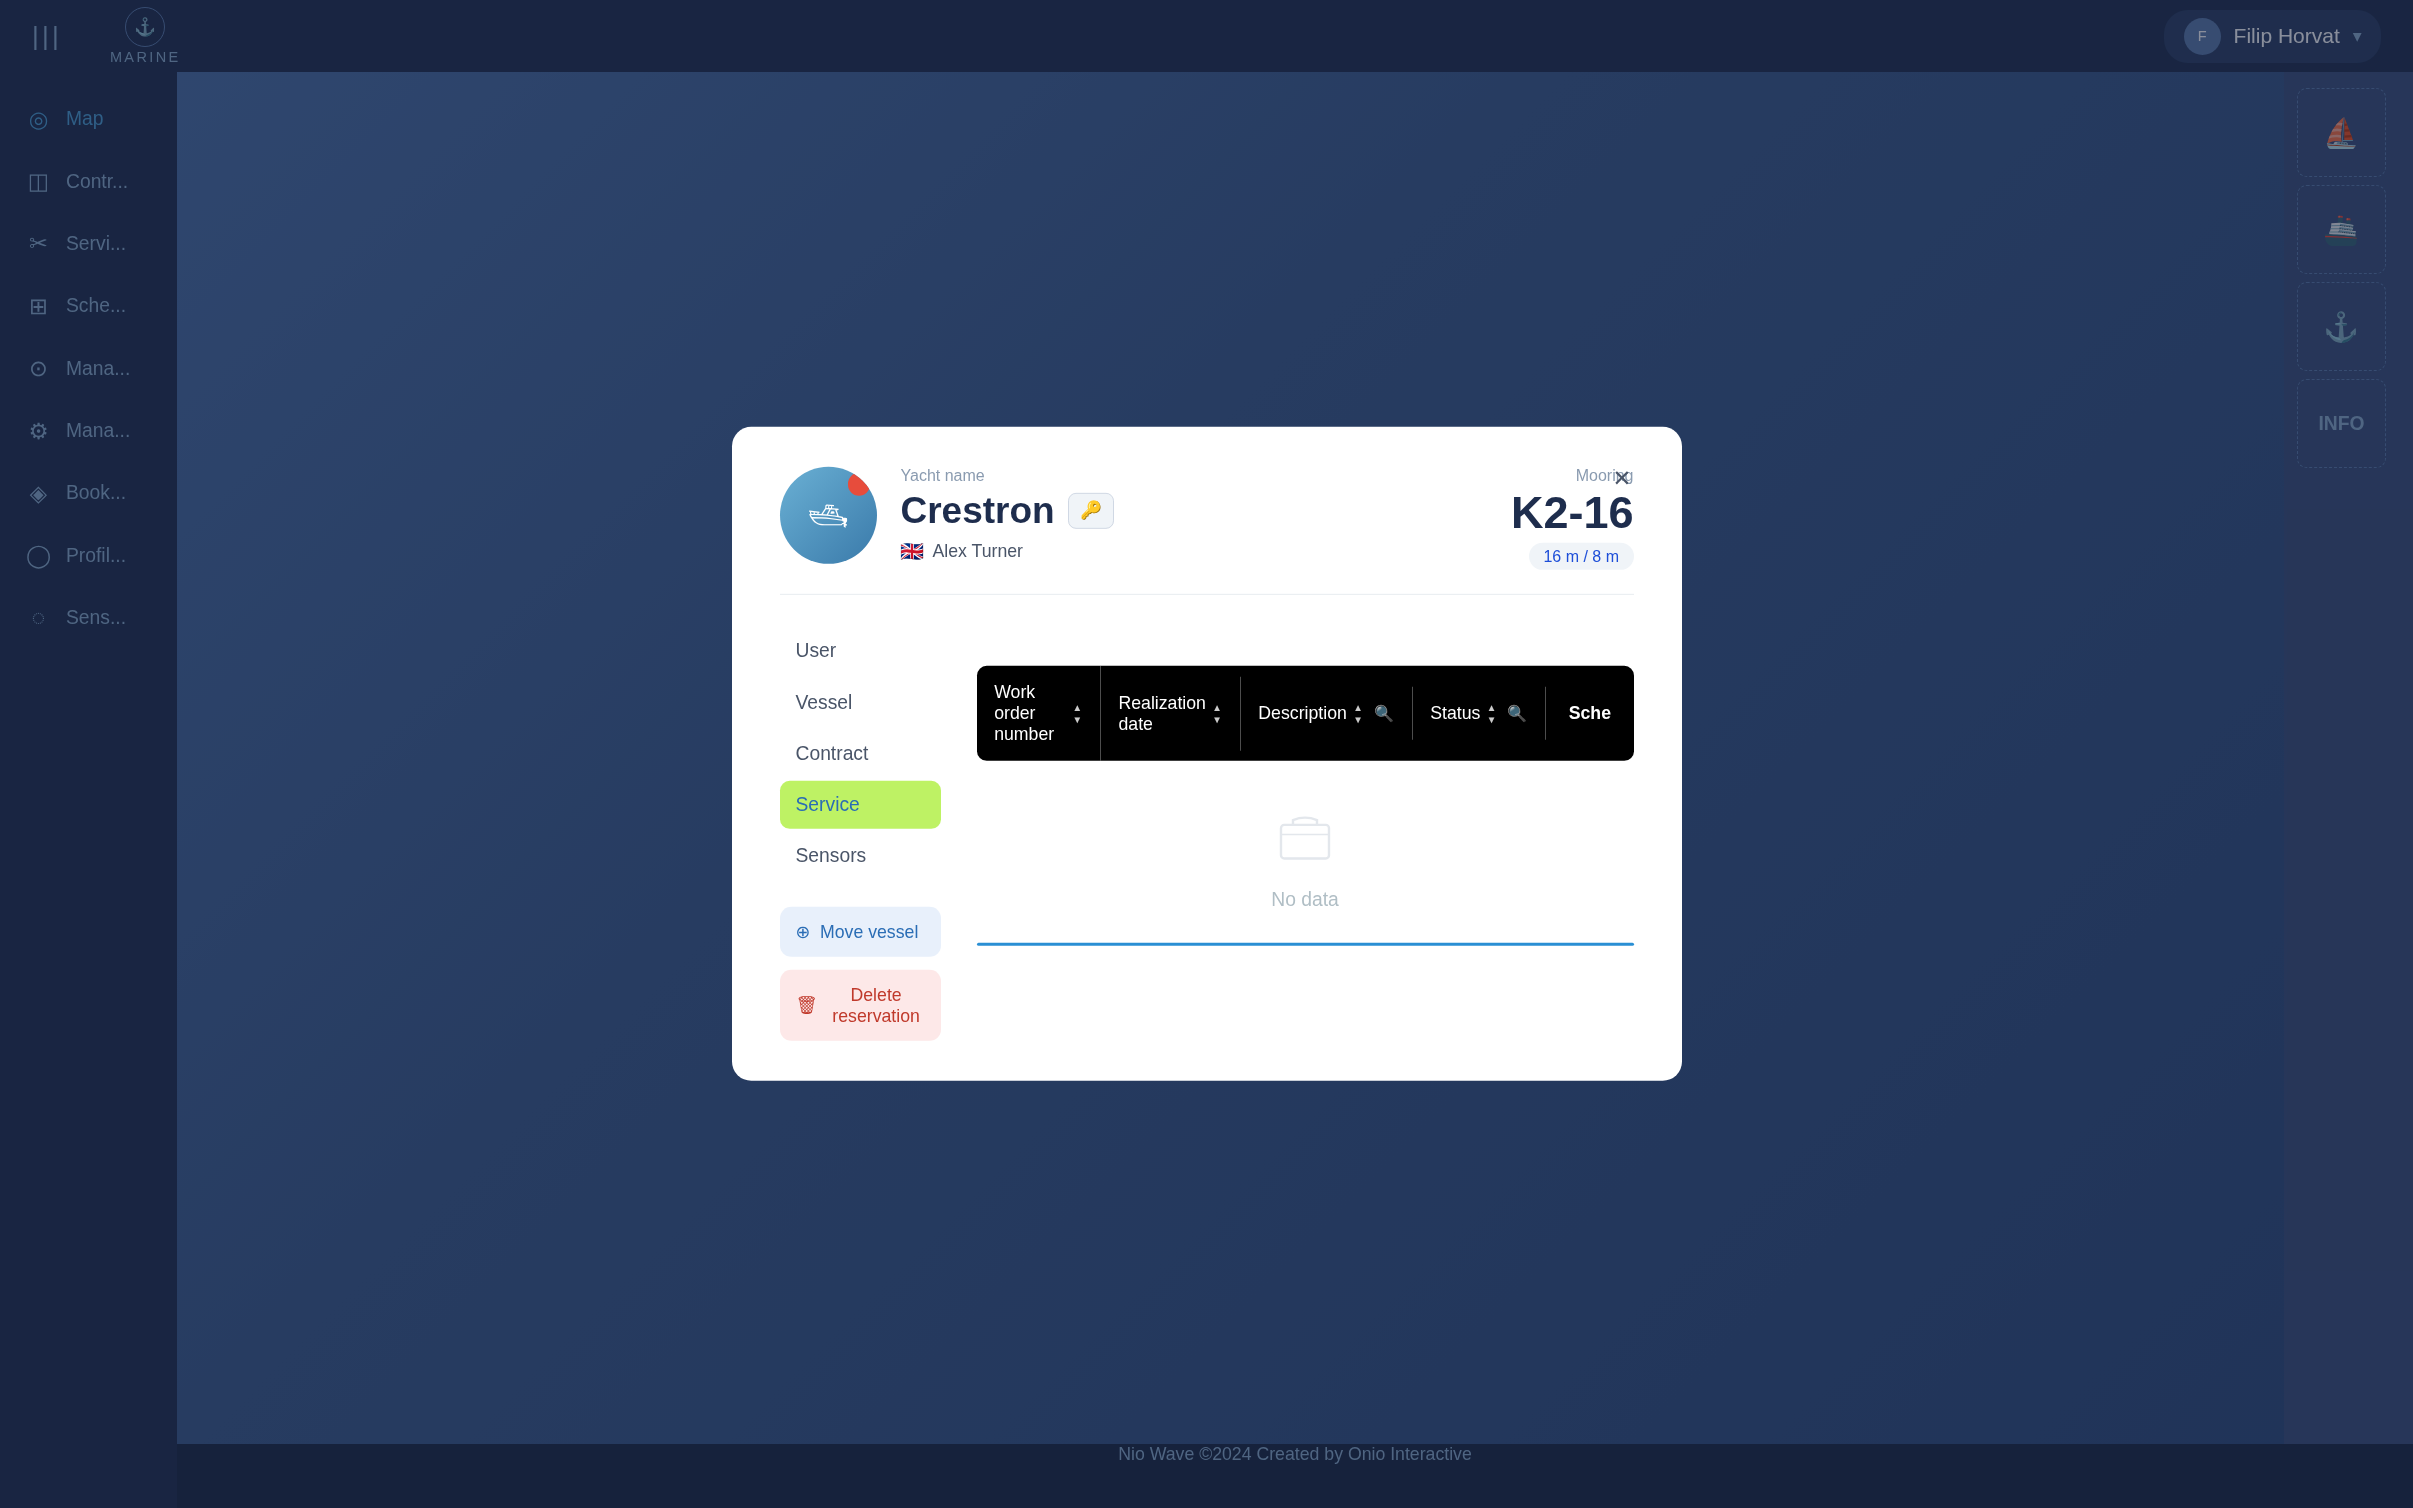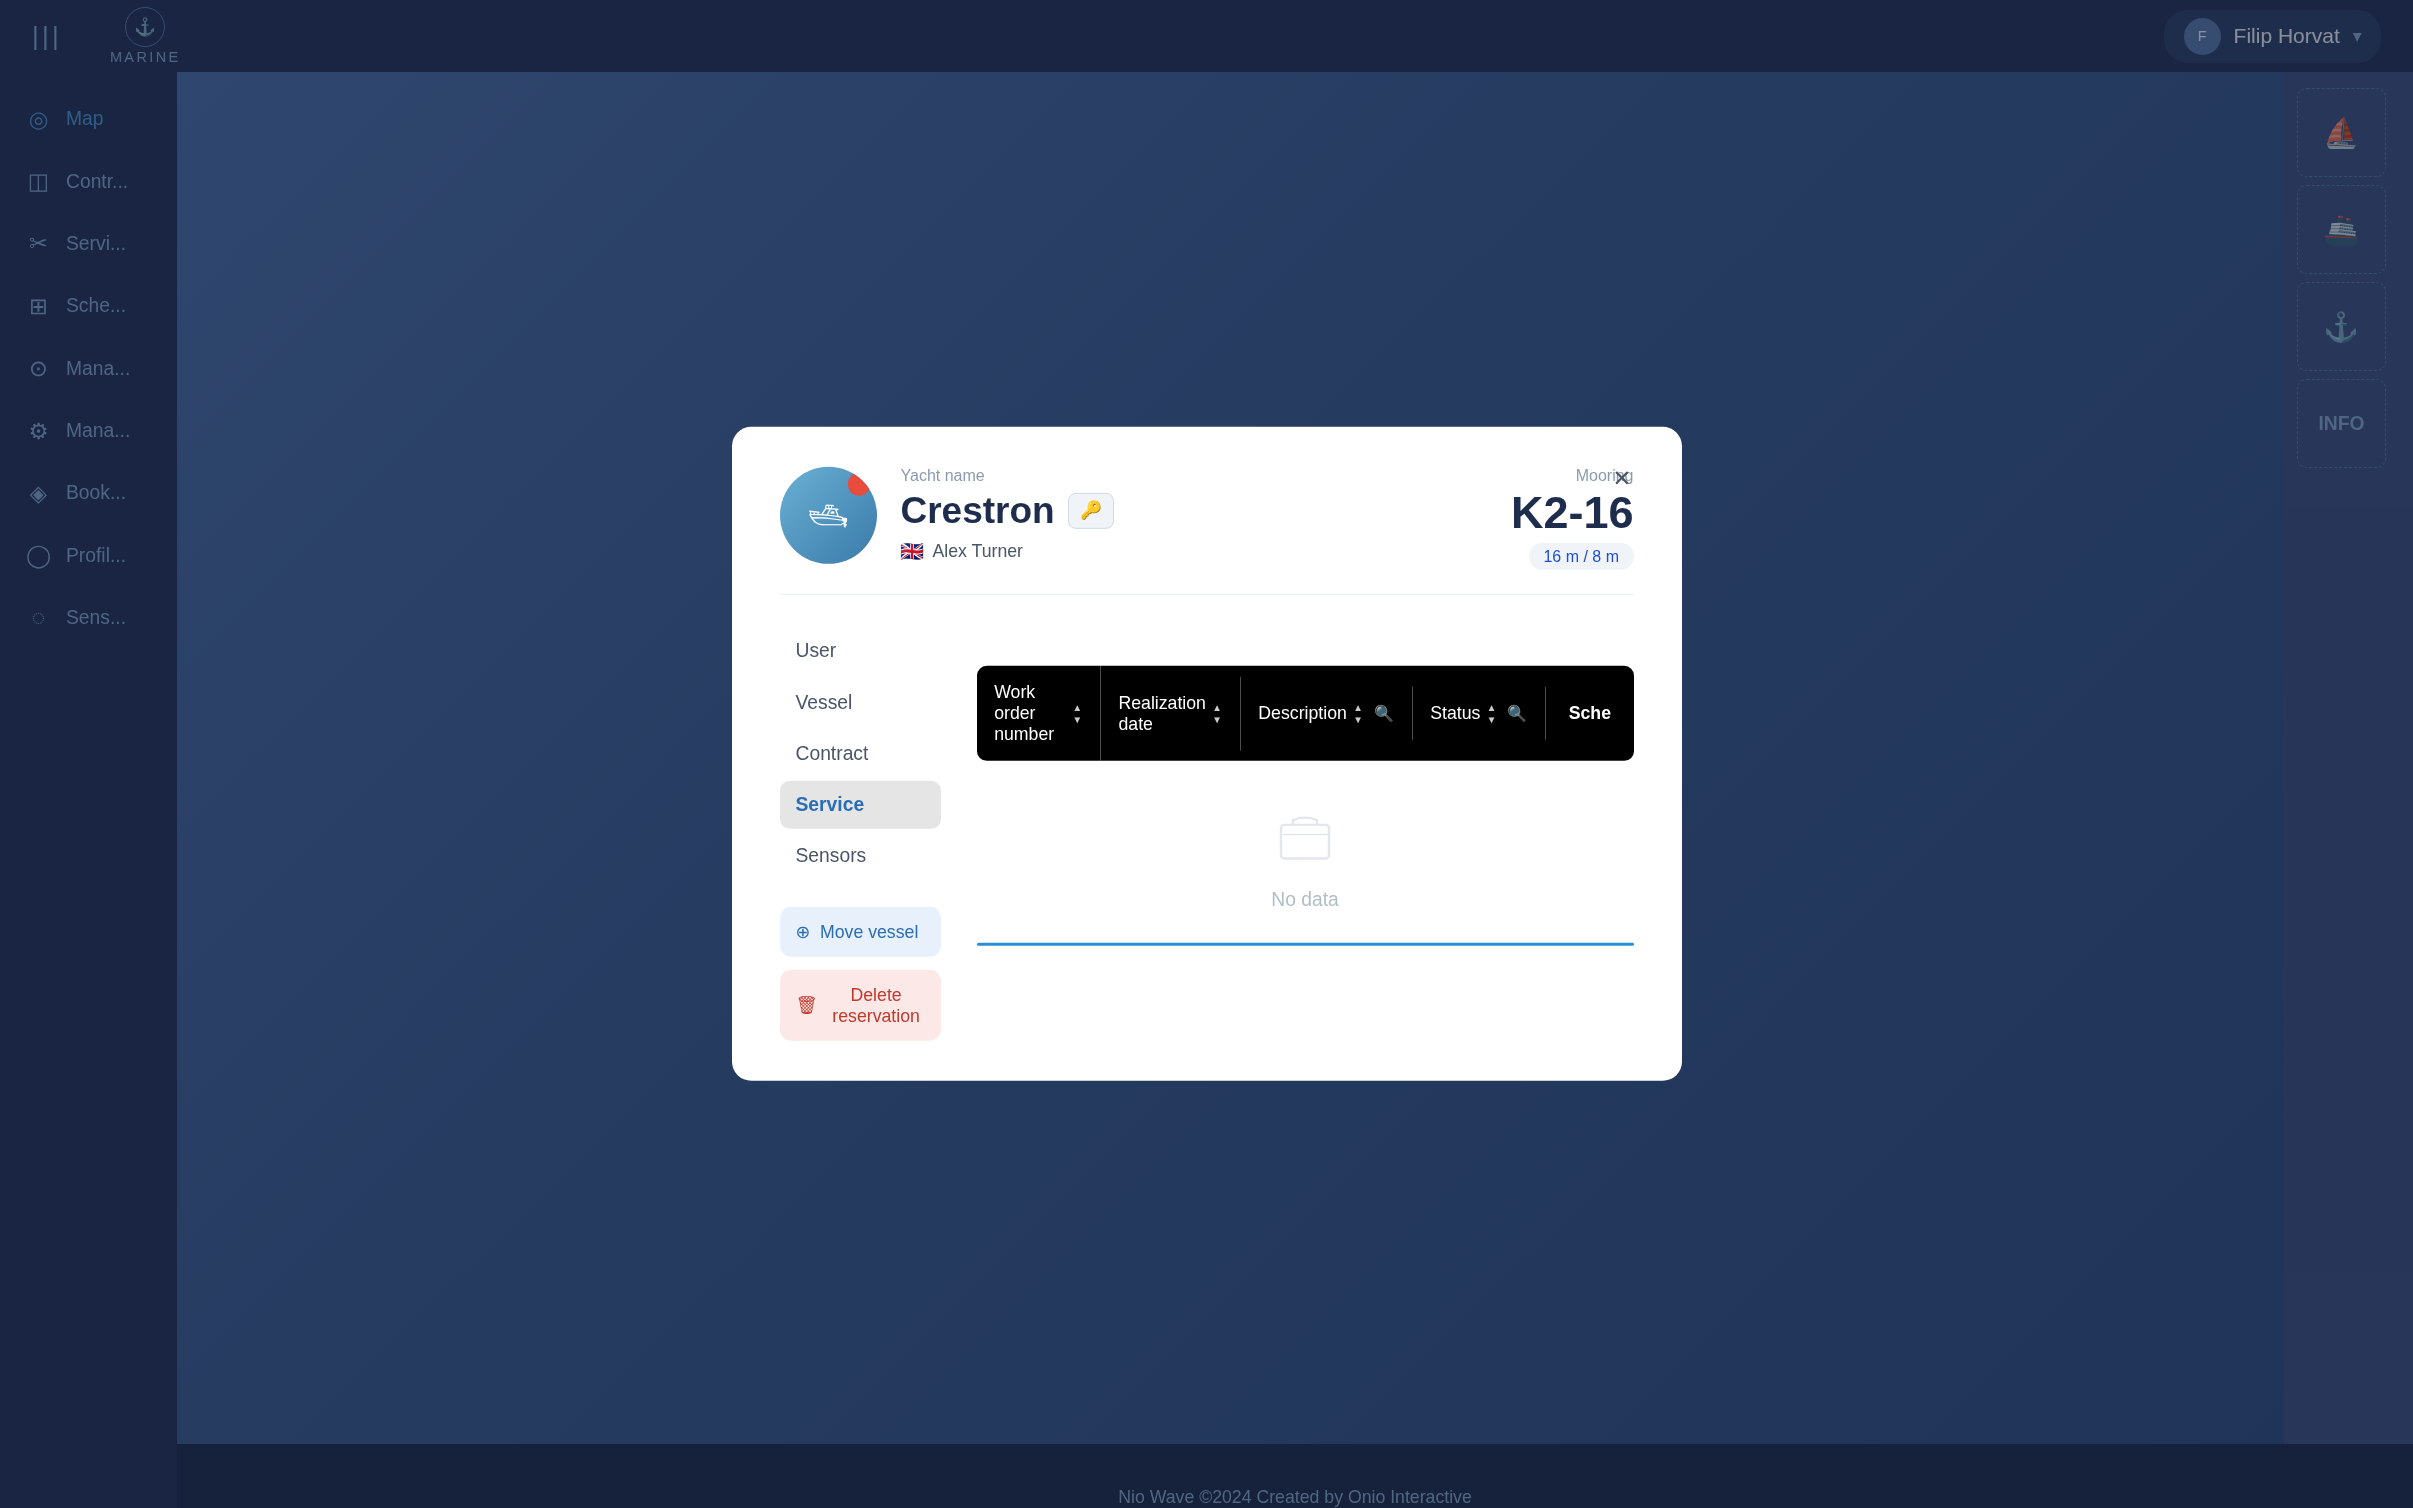--- a/index.html
+++ b/index.html
@@ -148,21 +148,21 @@
       bottom: 64px;
       background: linear-gradient(135deg, #4a6fa5 0%, #3a5a8a 40%, #2d4a7a 100%);
       overflow: hidden;
     }
     .map-bottom-bar {
       position: absolute;
       bottom: 0; left: 177px; right: 0;
       height: 64px;
       background: rgba(20,30,55,0.85);
       display: flex;
-      align-items: flex-end;
+      align-items: flex-start;
       justify-content: center;
       color: #8aadcc;
       font-size: 17.7px;
       z-index: 1;
     }
 
     
     .overlay-backdrop {
       position: absolute;
       inset: 0;
@@ -303,23 +303,23 @@
       gap: 3.2px;
     }
     .modal-nav-item {
       padding: 13px 16px;
       border-radius: 9.7px;
       color: #4a5568;
       font-size: 19.3px;
       cursor: pointer;
     }
     .modal-nav-item.active {
-      background: #e5e5e5;
+      background: #bef264;
       color: #2a6db5;
-      font-weight: 700;
+      font-weight: 400;
     }
     .modal-nav-bottom {
       margin-top: auto;
       padding-top: 24px;
       display: flex;
       flex-direction: column;
       gap: 13px;
     }
     .modal-action-btn {
       padding: 14.5px 16px;

